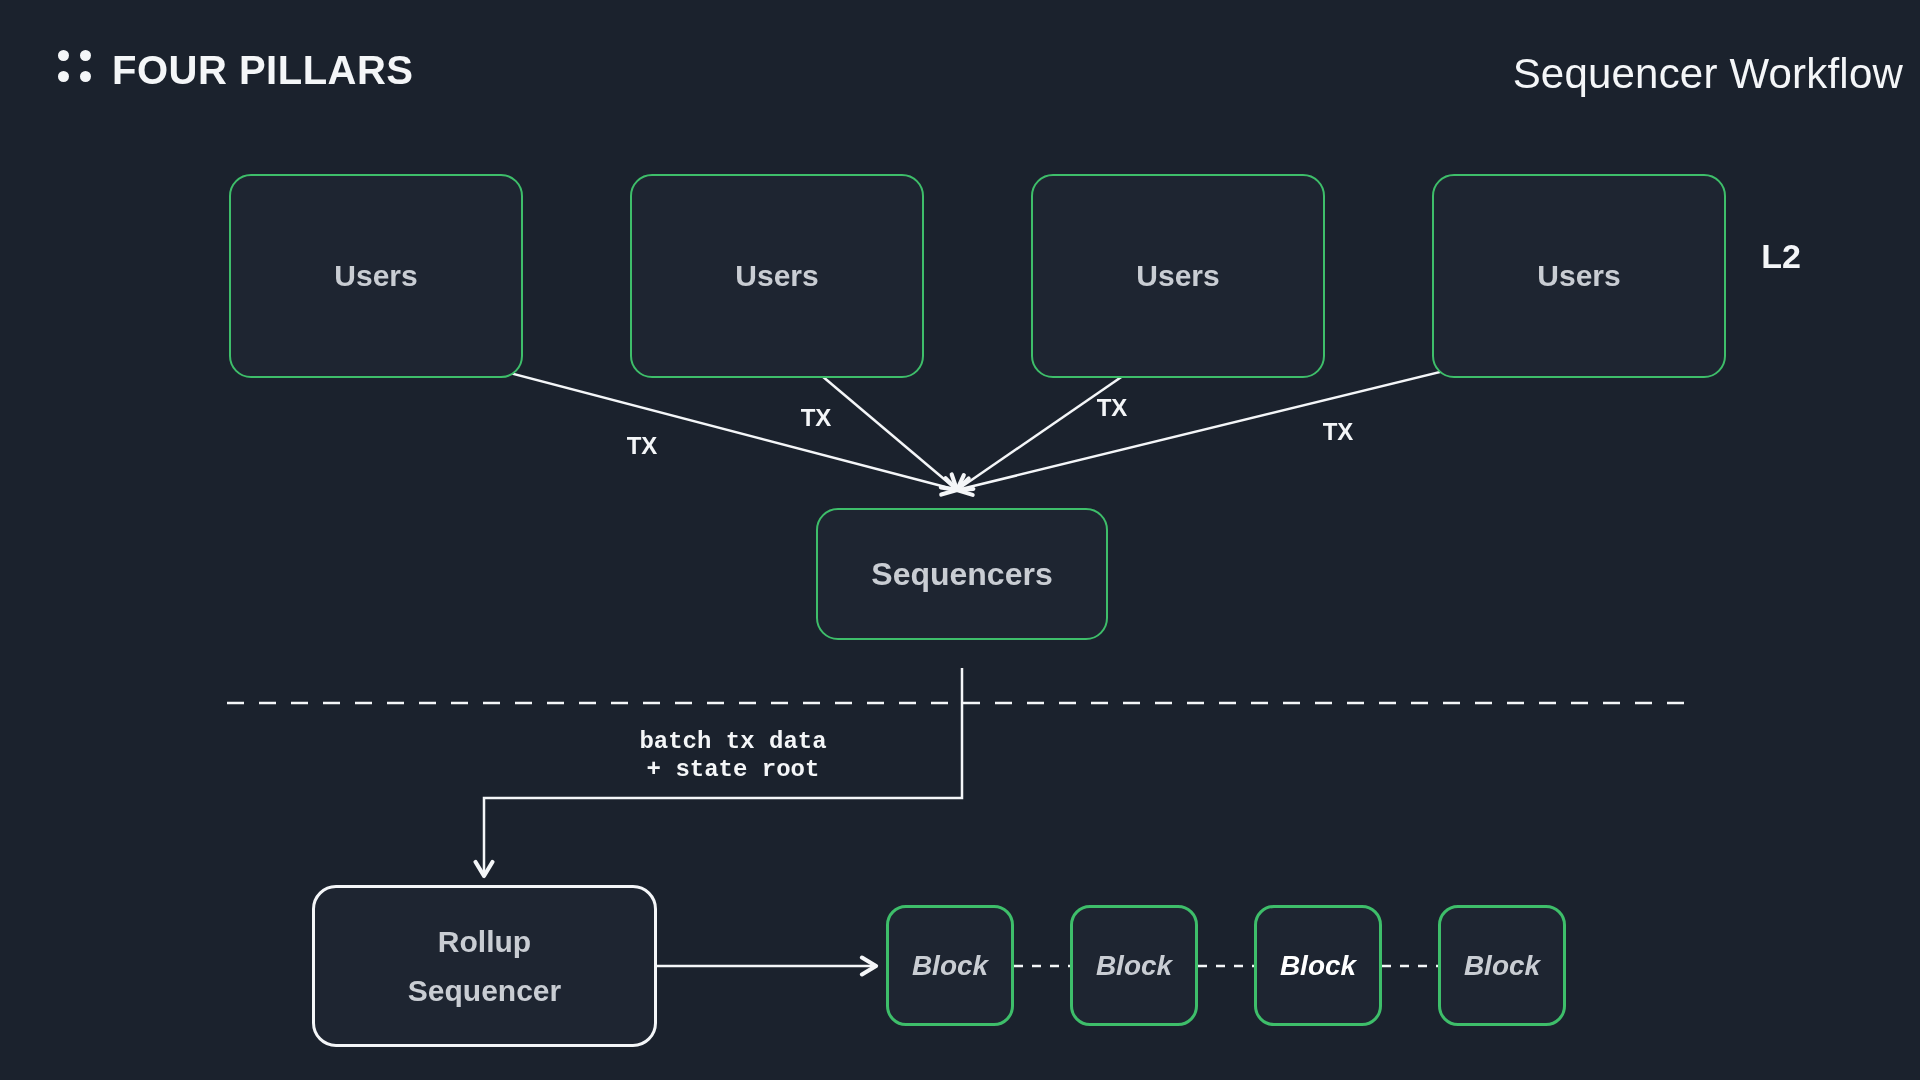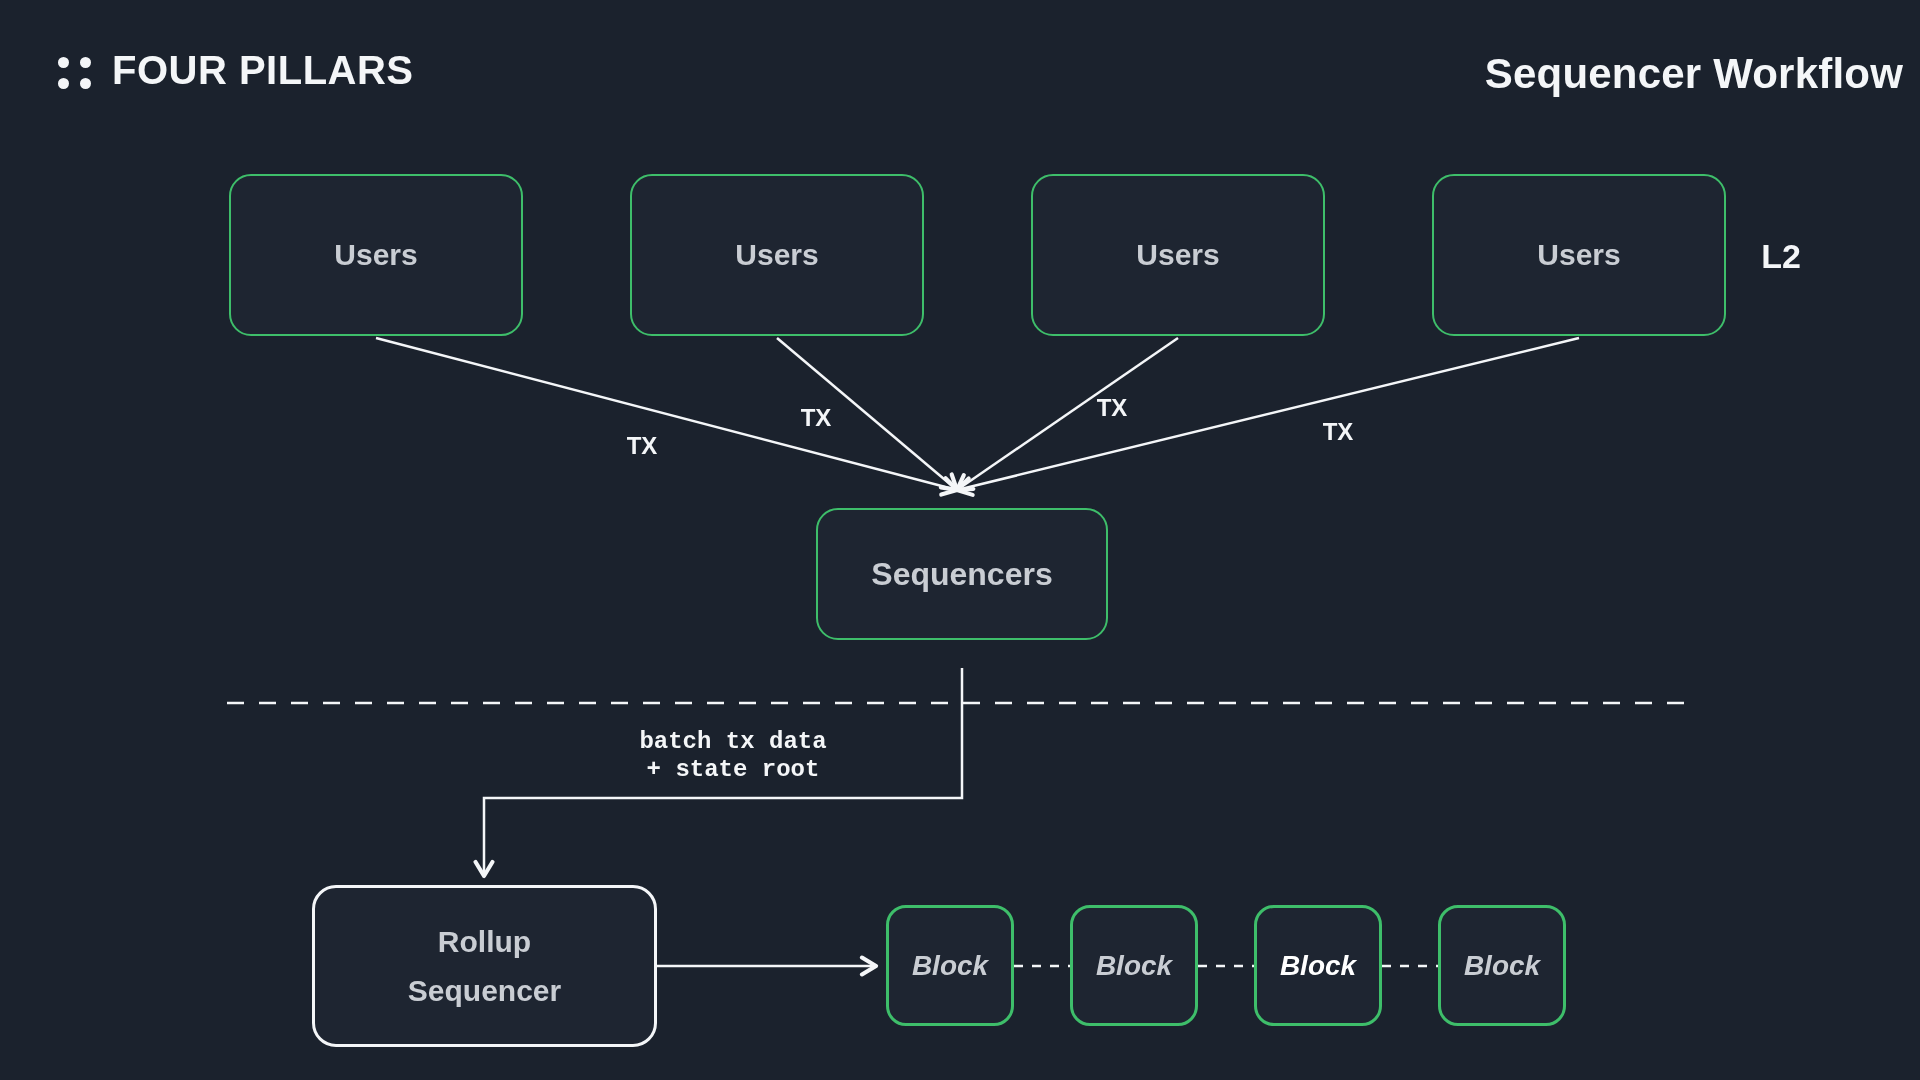--- a/index.html
+++ b/index.html
@@ -13,45 +13,45 @@
   *{margin:0;padding:0;box-sizing:border-box;}
   html,body{background:var(--background);}
   .stage{
     position:relative;
     width:1920px;height:1080px;
     background:var(--background);
     font-family:"Liberation Sans", sans-serif;
     overflow:hidden;
   }
   
-  .brand{position:absolute;left:57px;top:48px;display:flex;align-items:flex-end;}
+  .brand{position:absolute;left:57px;top:48px;display:flex;align-items:flex-start;}
   .dots{position:relative;width:38px;height:38px;margin-right:17px;}
   .dots i{position:absolute;width:11px;height:11px;border-radius:50%;background:var(--text-bright);}
   .dots i:nth-child(1){left:1px;top:2px;}
   .dots i:nth-child(2){left:23px;top:2px;}
   .dots i:nth-child(3){left:1px;top:23px;}
   .dots i:nth-child(4){left:23px;top:23px;}
   .brand-text{color:var(--text-bright);font-size:40px;font-weight:bold;letter-spacing:.5px;}
   .page-title{
     position:absolute;right:17px;top:50px;
-    color:var(--text-bright);font-size:42px;font-weight:bold;letter-spacing:.2px;text-align:right;
+    color:var(--text-bright);font-size:42px;font-weight:normal;letter-spacing:.2px;text-align:right;
   }
   
   svg.connectors{position:absolute;left:0;top:0;width:1920px;height:1080px;}
   
   .node{
     position:absolute;
     display:flex;align-items:center;justify-content:center;
     background:var(--surface);
     color:var(--text-muted);
     font-weight:bold;text-align:center;
   }
   .node.green{border:2.5px solid var(--green);border-radius:22px;}
   .node.white{border:3px solid var(--line);border-radius:24px;}
-  .users{width:294px;height:162px;top:174px;font-size:30px;}
+  .users{width:294px;height:204px;top:174px;font-size:30px;}
   .users.u0{left:229px;} .users.u1{left:630px;} .users.u2{left:1031px;} .users.u3{left:1432px;}
   .sequencers{left:816px;top:508px;width:292px;height:132px;font-size:32px;}
   .rollup{left:312px;top:885px;width:345px;height:162px;font-size:30px;line-height:49px;}
   .block{width:128px;height:121px;top:905px;font-size:28px;border-radius:20px !important;border-width:3px !important;font-style:italic;}
   .block.b0{left:886px;} .block.b1{left:1070px;} .block.b2{left:1254px;} .block.b3{left:1438px;}
   .block .bright{color:#ffffff;}
   
   .flabel{
     position:absolute;transform:translate(-50%,-50%);
     color:var(--text-bright);font-weight:bold;text-align:center;white-space:nowrap;

